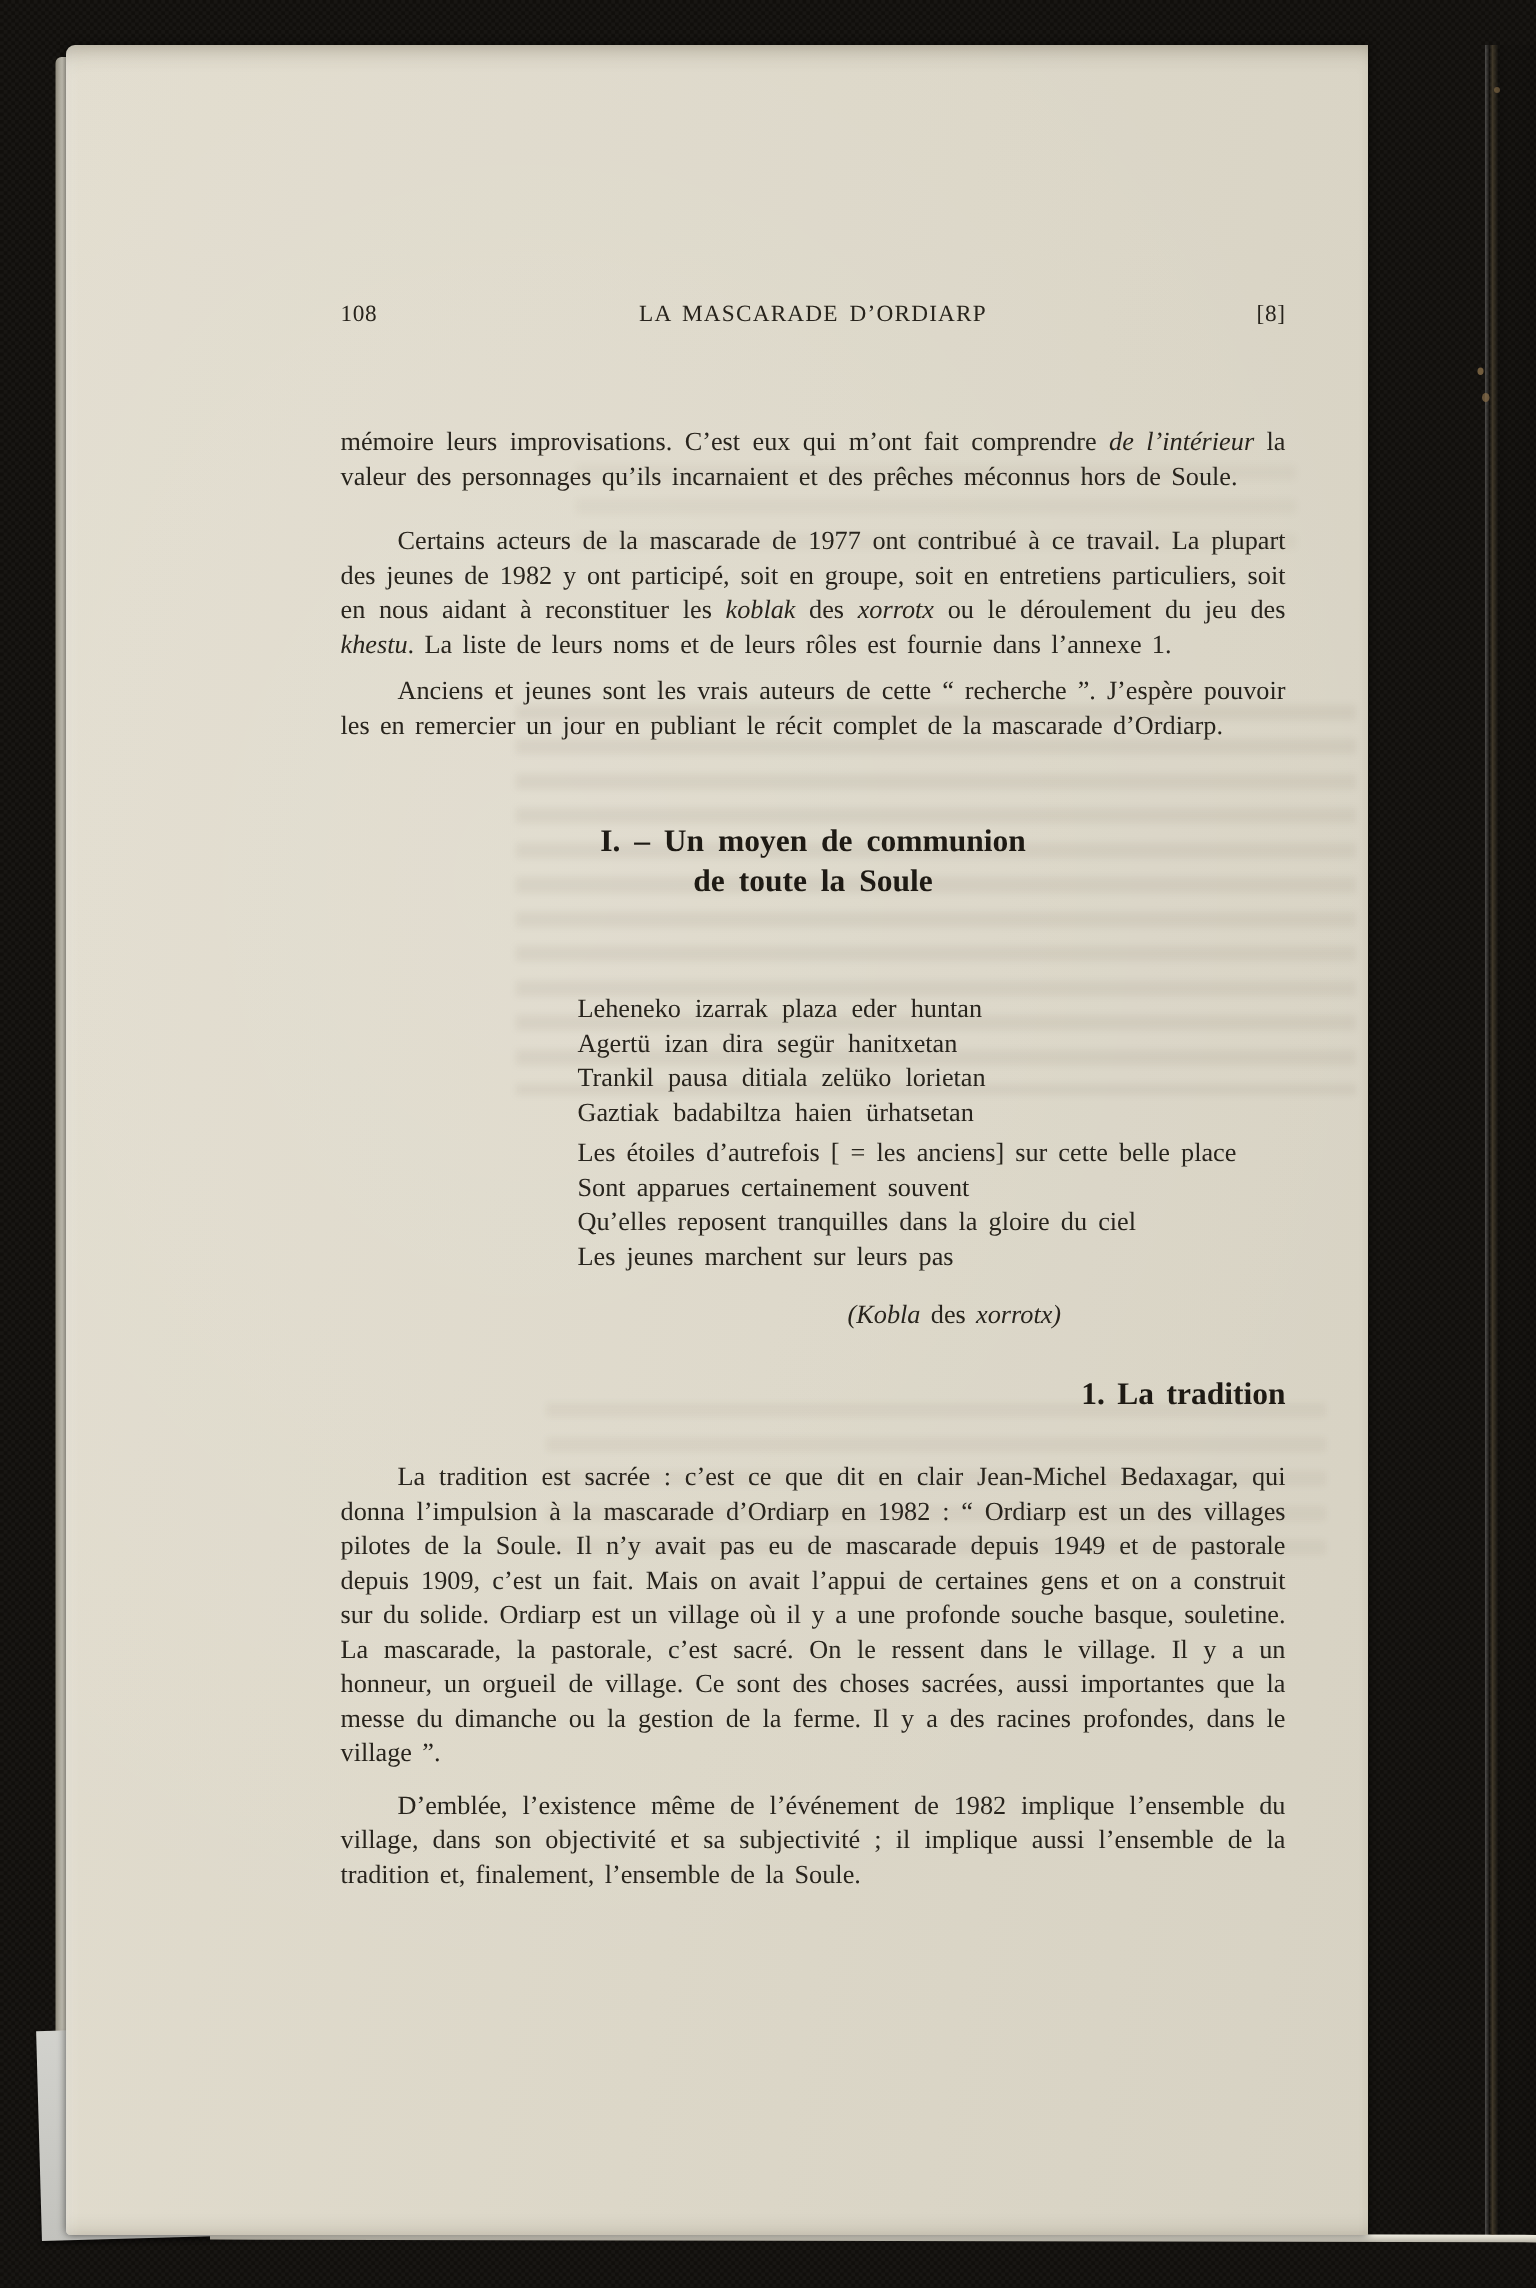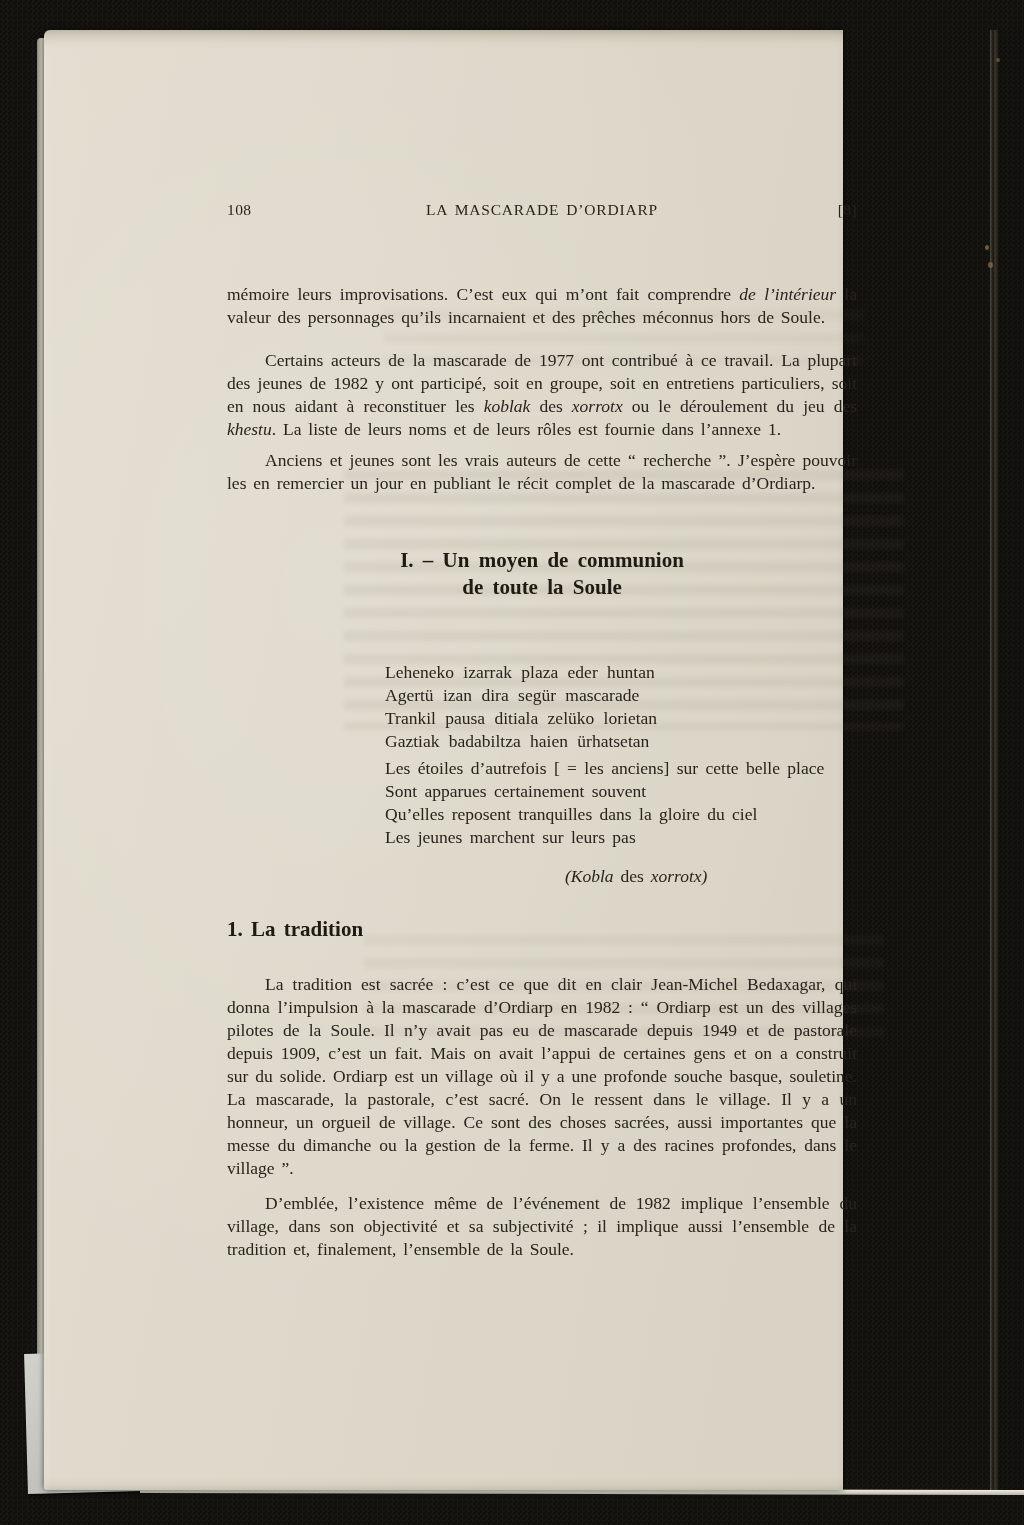--- a/index.html
+++ b/index.html
@@ -28,21 +28,21 @@
     box-shadow: 0 2px 3px rgba(0,0,0,0.5);
   }
   
   .bottom-sheet-edge {
     position: absolute; left: 140px; top: 1489px; width: 884px; height: 5px;
     background: linear-gradient(to bottom, #f2efe3, #b9b5a8);
     transform: rotate(0.12deg);
   }
 
   .page {
-    position: absolute; left: 44px; top: 30px; width: 799px; height: 1460px;
+    position: absolute; left: 44px; top: 30px; width: 868px; height: 1460px;
     background:
       radial-gradient(120% 90% at 35% 38%, rgba(255,255,255,0.10), rgba(0,0,0,0) 60%),
       linear-gradient(100deg, #e2ddcf 0%, #dcd7c8 55%, #d7d2c3 100%);
     border-radius: 6px 0 0 3px;
     box-shadow:
       inset 0 12px 16px -12px rgba(70,60,40,0.45),
       inset 8px 0 10px -8px rgba(255,255,255,0.5),
       inset 0 -10px 14px -12px rgba(70,60,40,0.35),
       0 0 6px rgba(0,0,0,0.6);
   }
@@ -99,21 +99,21 @@
   .section-heading {
     margin-top: 52px; text-align: center;
     font-weight: bold; font-size: 21px; line-height: 27px;
     color: #1e1a14; word-spacing: 4px;
   }
   .verse { margin-top: 60px; padding-left: 158px; word-spacing: 5px; }
   .verse-line, .transl-line { display: block; }
   .translation { margin-top: 4px; padding-left: 158px; word-spacing: 3px; }
   .attribution { margin-top: 16px; padding-left: 338px; }
   .sub-heading {
-    margin-top: 28px; text-align: left;
+    margin-top: 28px; text-align: right;
     font-weight: bold; font-size: 21px; line-height: 27px;
     color: #1e1a14; word-spacing: 3px;
   }
   .p-after-sub { margin-top: 30px; }
 </style>
 </head>
 <body>
 
 <div class="photo">
 
@@ -142,21 +142,21 @@
       <p class="para indent p-b"><span>Certains acteurs de la mascarade de 1977 ont contribué à ce travail. La plupart des jeunes de 1982 y ont participé, soit en groupe, soit en entretiens particuliers, soit en nous aidant à reconstituer les </span><span class="it">koblak</span><span> des </span><span class="it">xorrotx</span><span> ou le déroulement du jeu des </span><span class="it">khestu</span><span>. La liste de leurs noms et de leurs rôles est fournie dans l’annexe 1.</span></p>
       <p class="para indent p-c"><span>Anciens et jeunes sont les vrais auteurs de cette “ recherche ”. J’espère pouvoir les en remercier un jour en publiant le récit complet de la mascarade d’Ordiarp.</span></p>
 
       <div class="section-heading">
         <div>I. – Un moyen de communion</div>
         <div>de toute la Soule</div>
       </div>
 
       <div class="verse">
         <span class="verse-line">Leheneko izarrak plaza eder huntan</span>
-        <span class="verse-line">Agertü izan dira segür mascarade</span>
+        <span class="verse-line">Agertü izan dira segür hanitxetan</span>
         <span class="verse-line">Trankil pausa ditiala zelüko lorietan</span>
         <span class="verse-line">Gaztiak badabiltza haien ürhatsetan</span>
       </div>
 
       <div class="translation">
         <span class="transl-line">Les étoiles d’autrefois [ = les anciens] sur cette belle place</span>
         <span class="transl-line">Sont apparues certainement souvent</span>
         <span class="transl-line">Qu’elles reposent tranquilles dans la gloire du ciel</span>
         <span class="transl-line">Les jeunes marchent sur leurs pas</span>
       </div>

